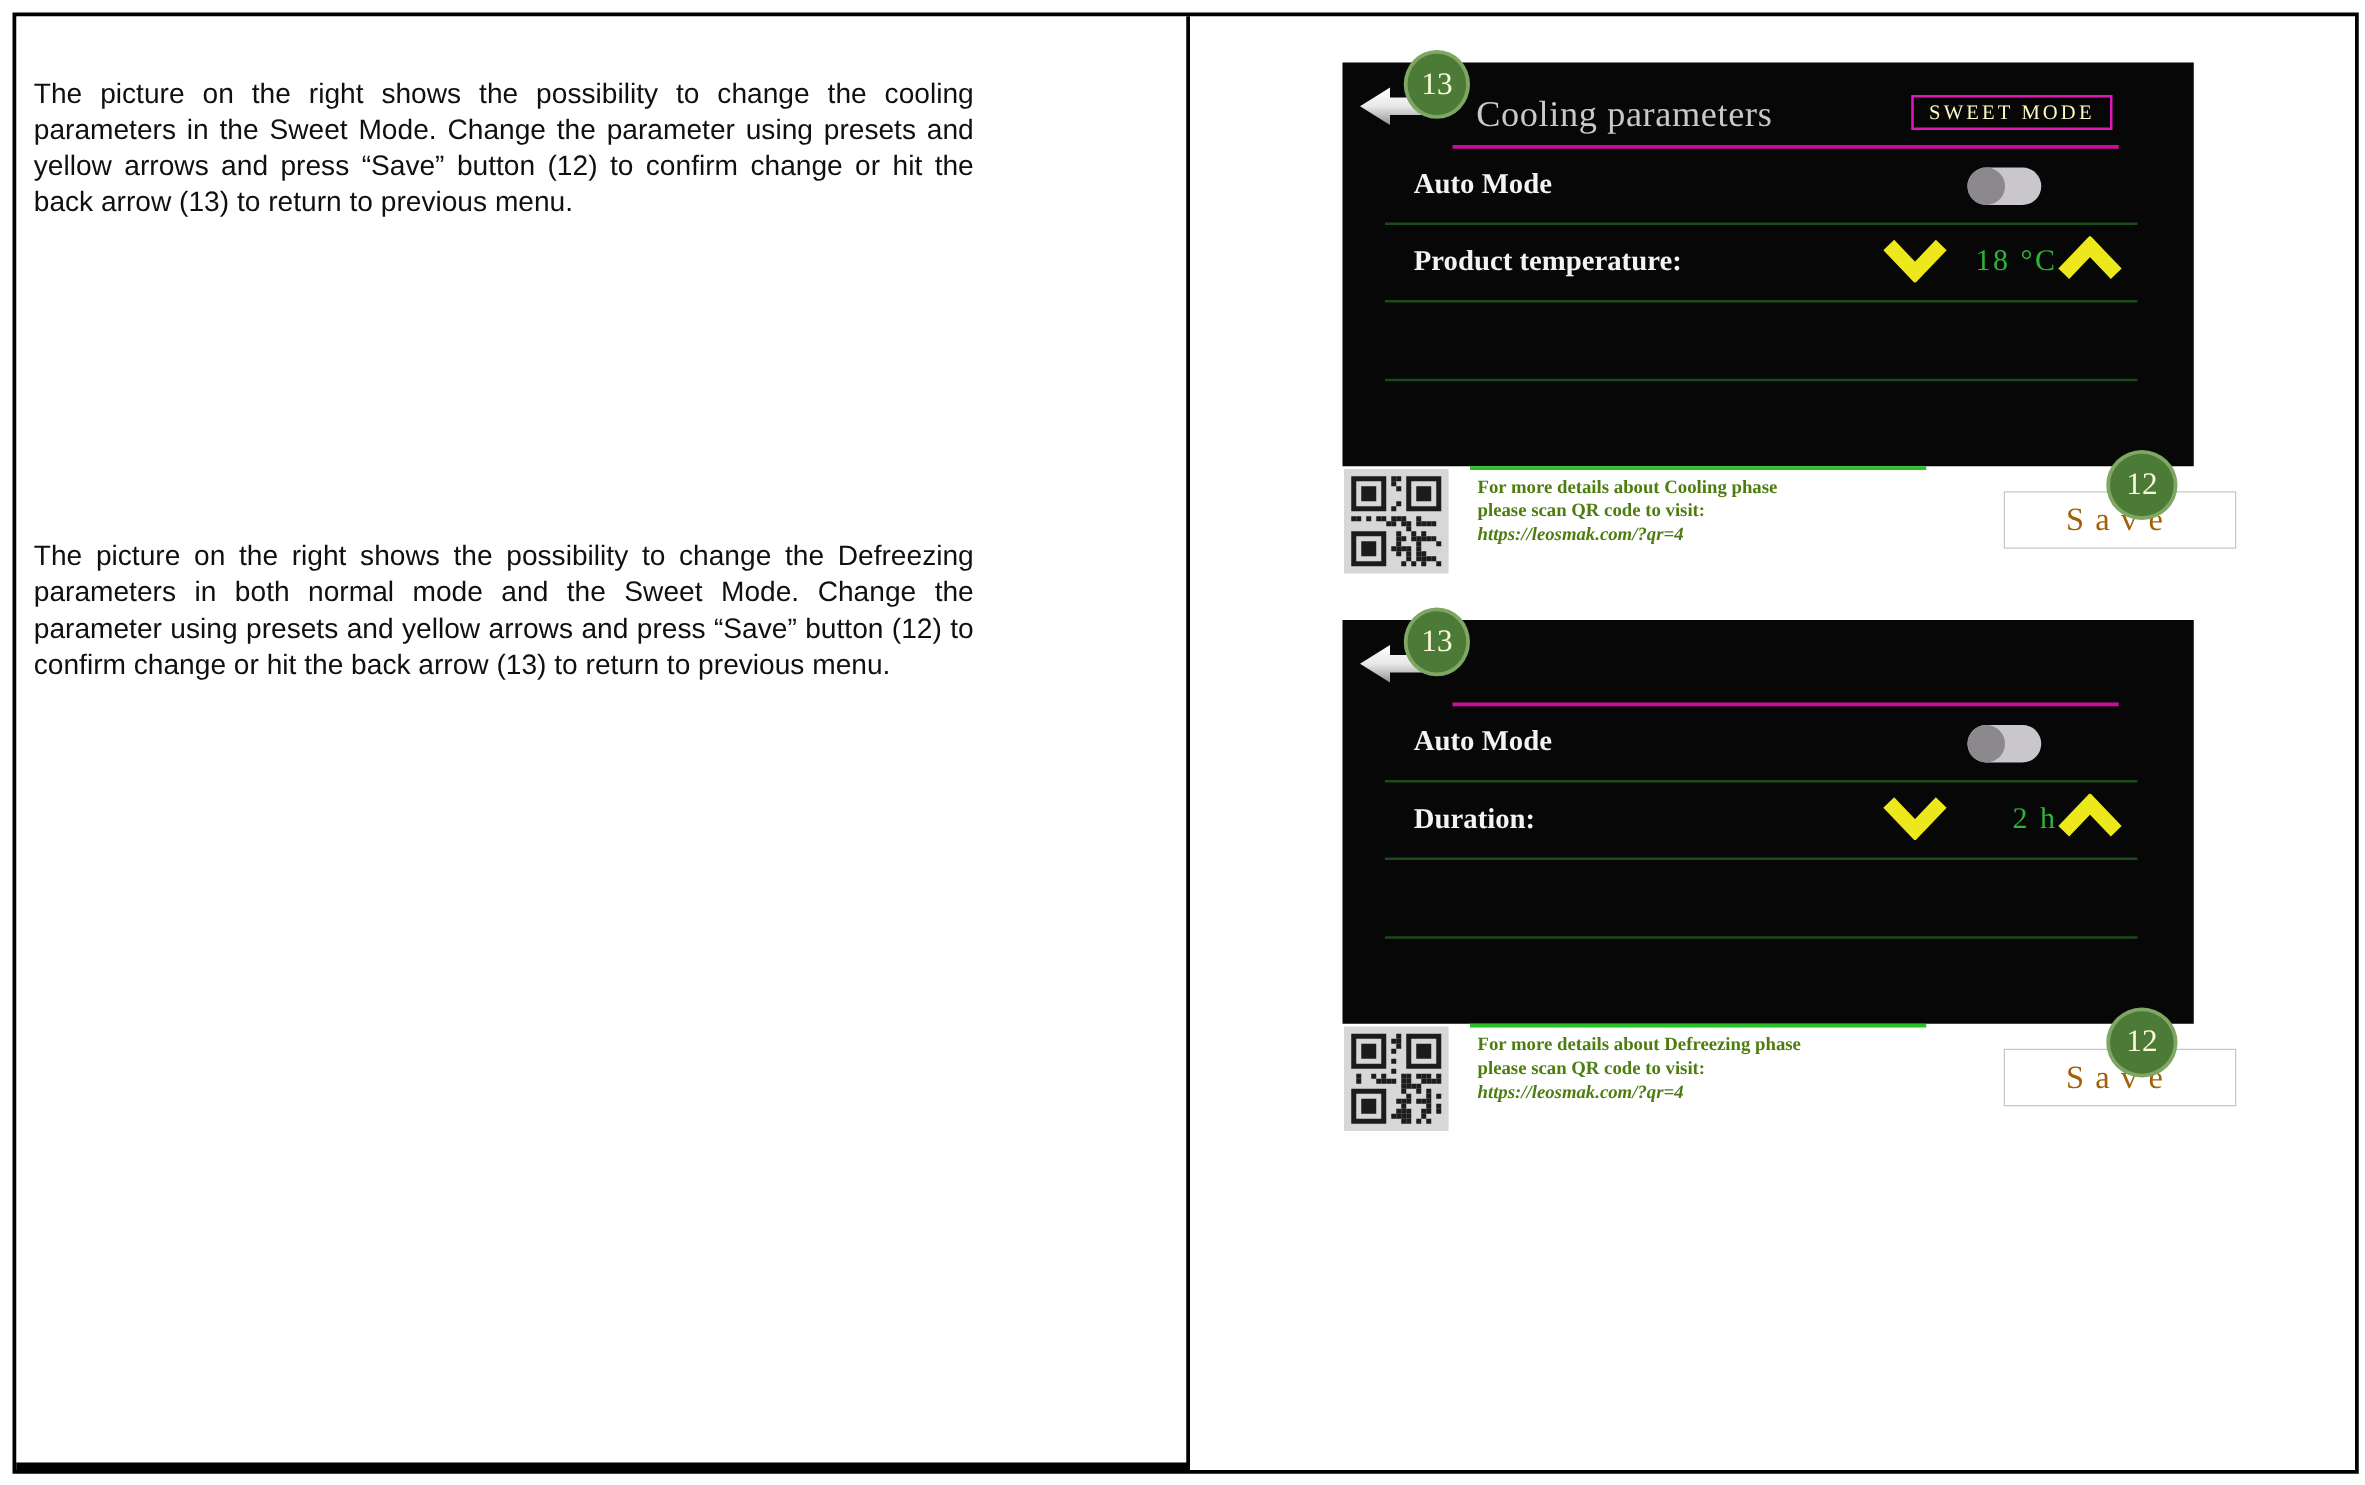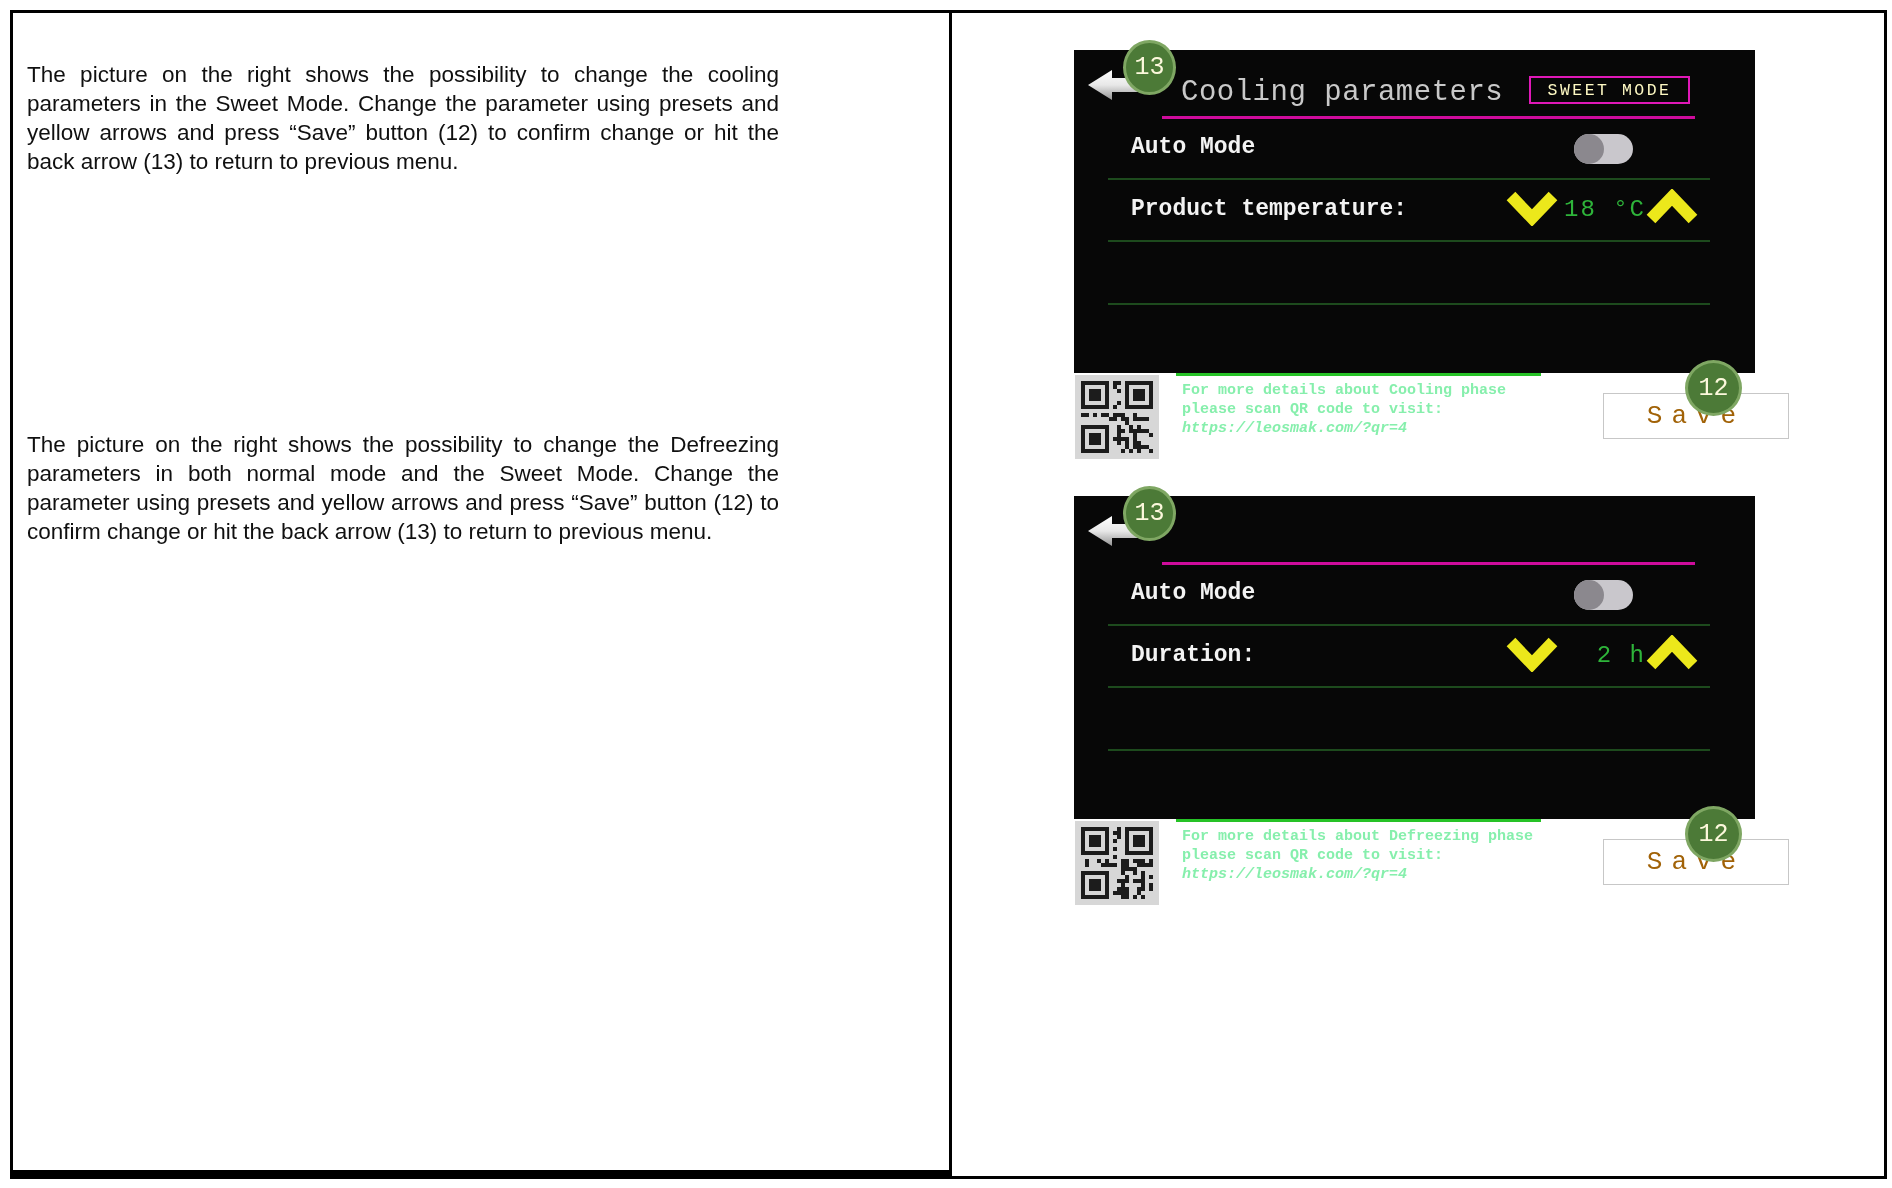--- a/index.html
+++ b/index.html
@@ -7,21 +7,21 @@
   .frame{position:absolute;left:10px;top:10px;width:1871px;height:1163px;border:3px solid #000;}
   .divider{position:absolute;left:936px;top:0;width:3px;height:100%;background:#000;}
   .bottom-thick{position:absolute;left:0;bottom:0;width:939px;height:6px;background:#000;}
   
   .para{position:absolute;left:14px;width:752px;text-align:justify;color:#101010;
         font-size:22.5px;line-height:29px;}
   .para.p1{top:24px;}
   .para.p2{top:394px;}
   
   .panel{position:absolute;left:1061px;width:681px;height:323px;background:#070707;
-         font-family:Liberation Mono, monospace;}
+         font-family:Liberation Serif, serif;}
   .panel.pn1{top:37px;}
   .panel.pn2{top:483px;}
   .back-arrow{position:absolute;left:12px;top:19px;width:56px;height:32px;cursor:pointer;}
   .badge{position:absolute;border-radius:50%;background:#4c7a37;border:3px solid #7fa763;
          color:#fcf8dc;display:flex;align-items:center;justify-content:center;
          font-size:25px;box-sizing:border-box;}
   .badge.b13{left:49px;top:-10px;width:53px;height:55px;z-index:3;}
   .badge.b12{left:611px;top:310px;width:57px;height:56px;z-index:3;}
   .panel-title{position:absolute;left:107px;top:26px;font-size:29px;color:#c9c9c9;
                white-space:nowrap;letter-spacing:0.5px;}
@@ -38,21 +38,21 @@
   .toggle .knob{position:absolute;left:0;top:0;width:30px;height:30px;border-radius:50%;
                 background:#8b888e;}
   .sep{position:absolute;left:34px;width:602px;height:2px;background:#1d4a1d;}
   .sep.s1{top:128px;} .sep.s2{top:190px;} .sep.s3{top:253px;}
   .chev{position:absolute;top:139px;width:52px;height:37px;cursor:pointer;}
   .chev.down{left:432px;} .chev.up{left:572px;}
   .param-value{position:absolute;left:484px;top:146px;width:88px;text-align:right;
                color:#2eb43a;font-size:24px;letter-spacing:2px;white-space:nowrap;}
   .green-line{position:absolute;left:102px;top:323px;width:365px;height:3px;background:#26c226;}
   .qr{position:absolute;left:1px;top:325px;width:84px;height:84px;}
-  .qr-info{position:absolute;left:108px;top:331px;color:#86efac;font-size:15px;
+  .qr-info{position:absolute;left:108px;top:331px;color:#4d7c0f;font-size:15px;
            font-weight:600;line-height:19px;white-space:nowrap;}
   .qr-info .url{font-style:italic;}
   .save-btn{position:absolute;left:495px;top:343px;width:186px;height:46px;
             border:1px solid #c7c7c7;color:#a16207;font-size:26px;letter-spacing:9px;
             display:flex;align-items:center;justify-content:center;cursor:pointer;
             box-sizing:border-box;margin-left:34px;}
 </style>
 </head>
 <body>
 

